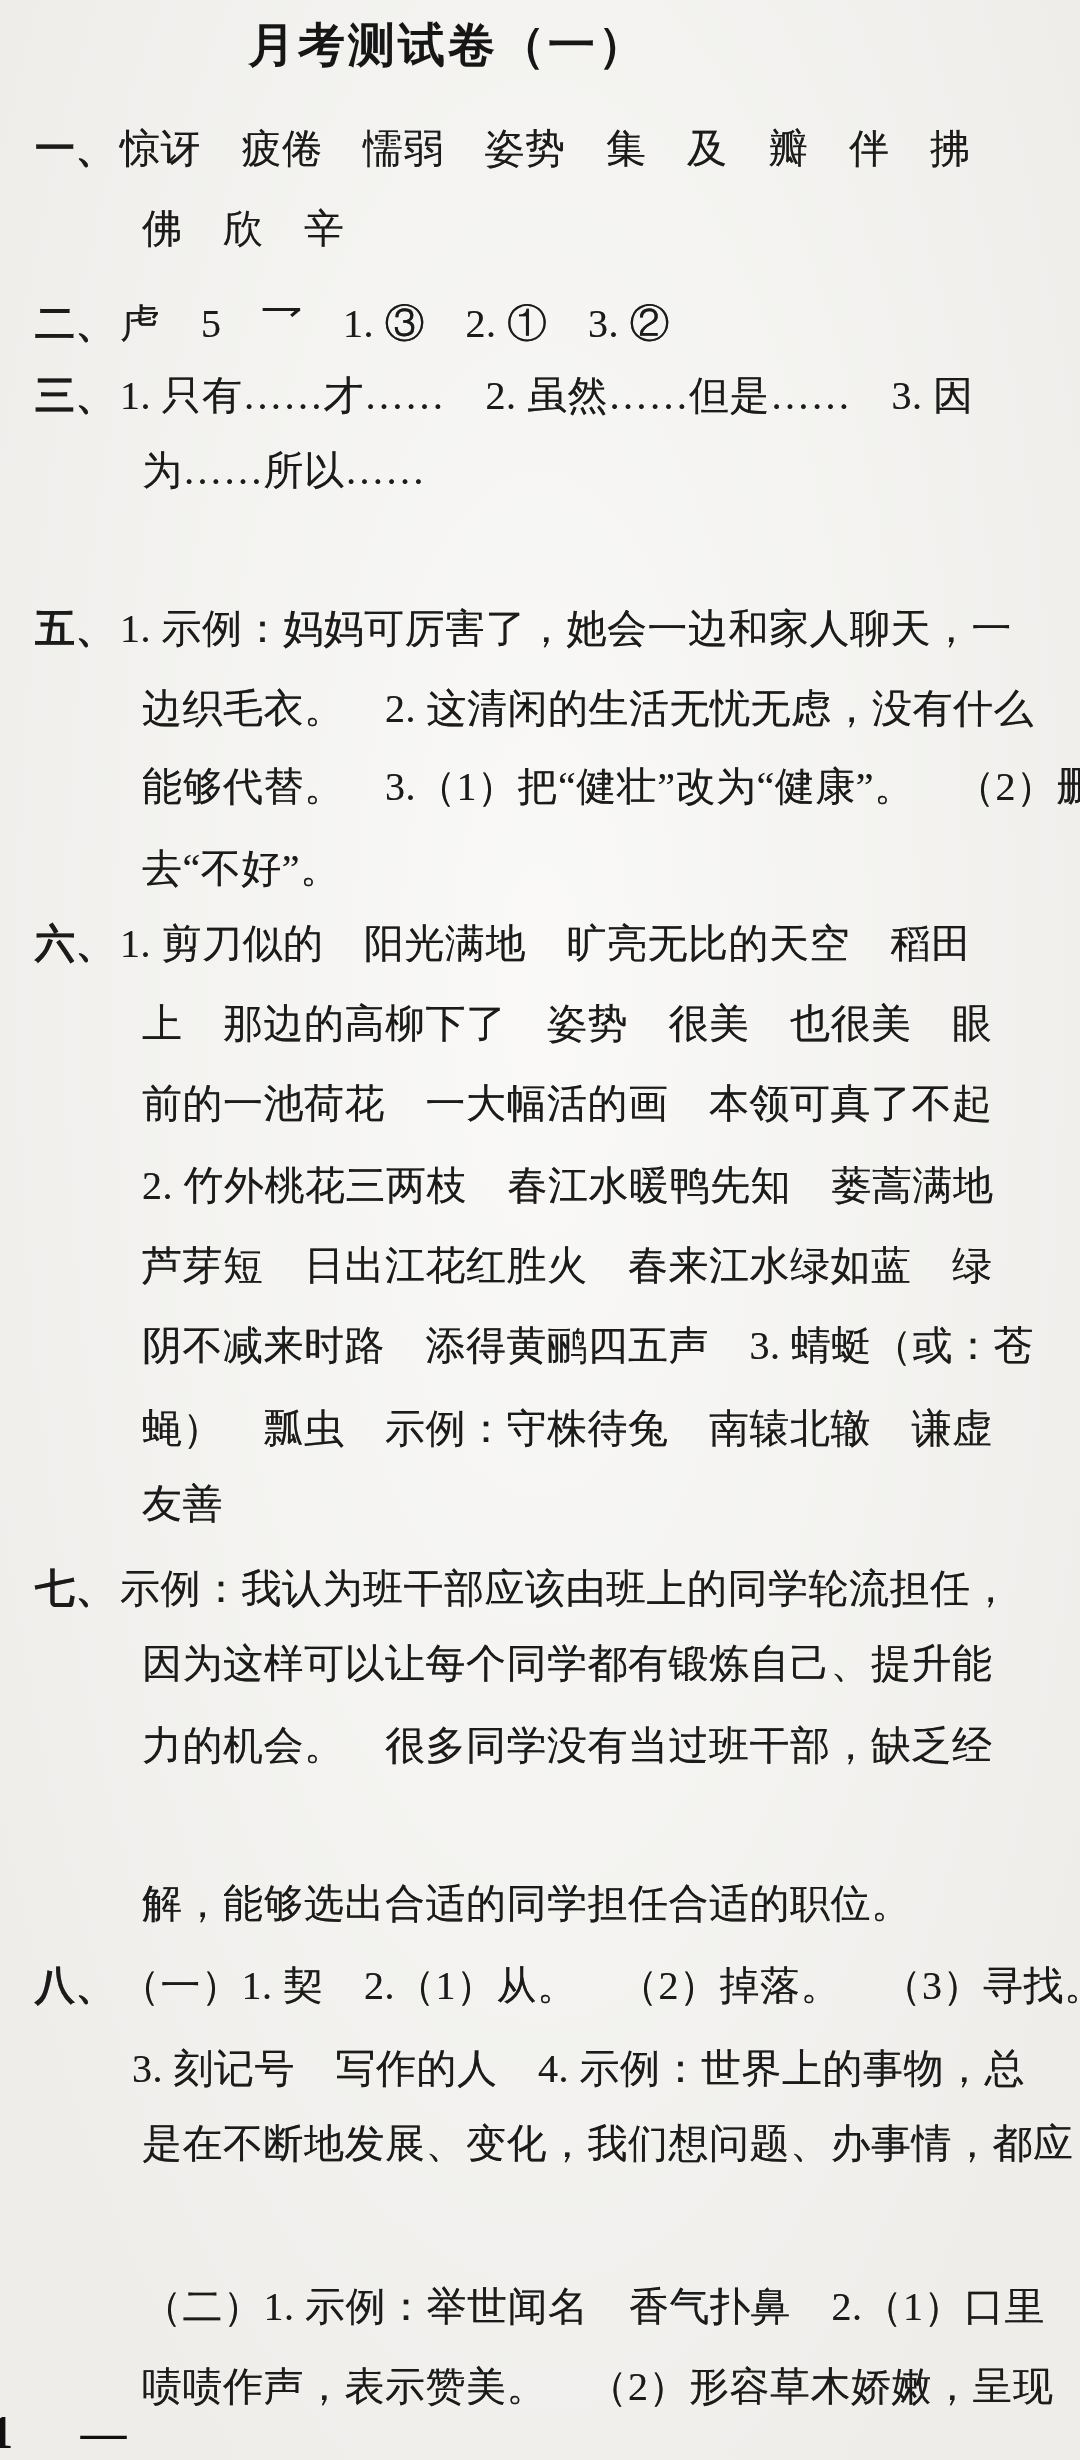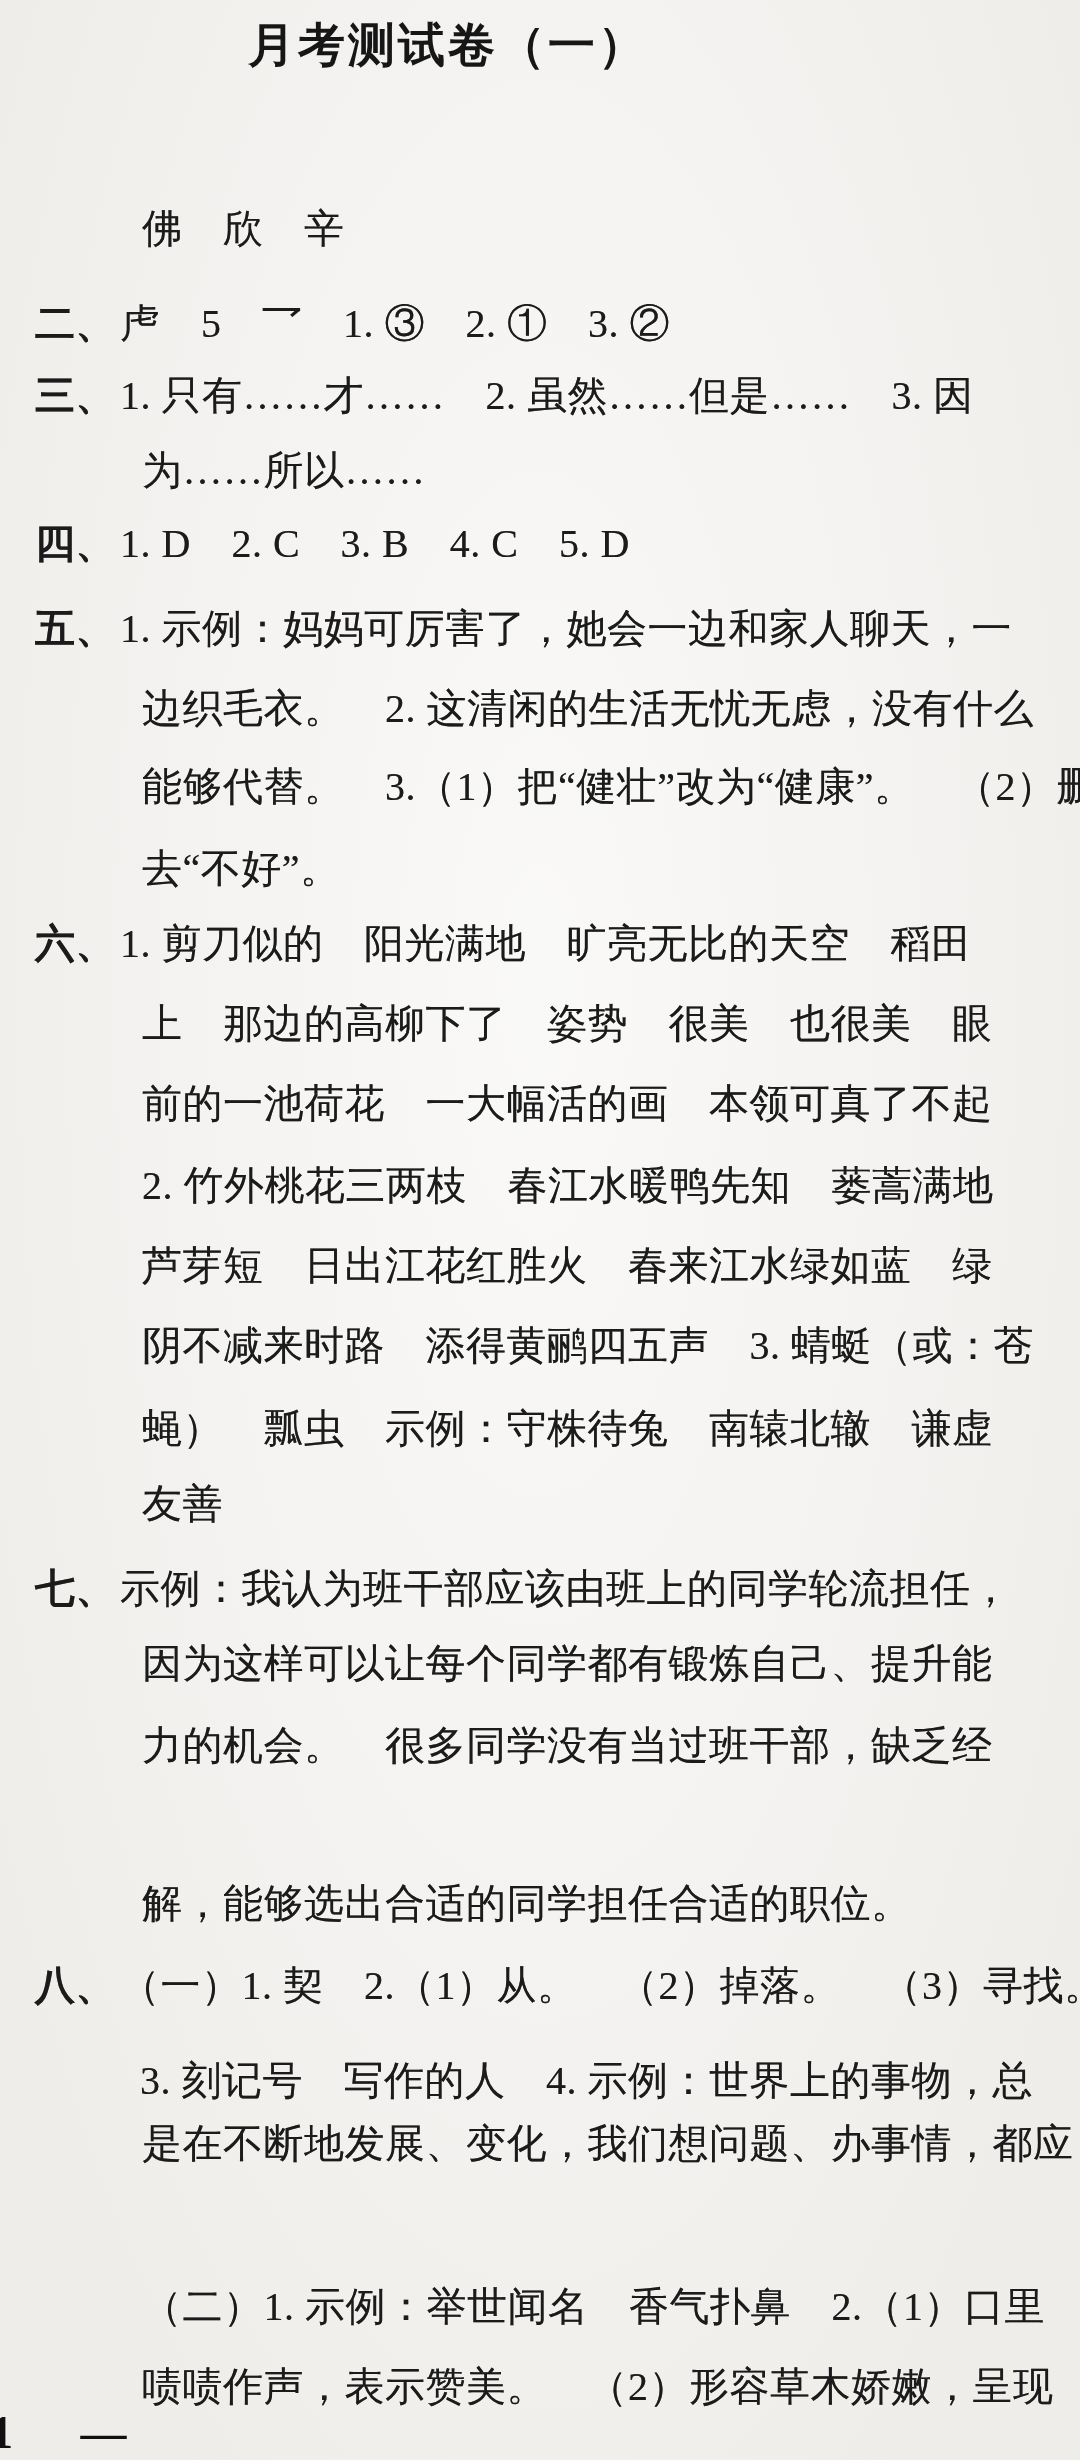--- a/index.html
+++ b/index.html
@@ -43,46 +43,46 @@
     line-height: 1.2;
     letter-spacing: 0.5px;
     white-space: nowrap;
     text-shadow: 0 0 0.5px rgba(20,20,20,0.55);
   }
   .line .marker {
     font-weight: bold;
     padding-right: 4px;
   }
   .line.hang  { left: 106px; width: 941px; margin-left: 36px; }
-  .line.hang2 { left: 140px; width: 907px; margin-top: 12px; }
+  .line.hang2 { left: 132px; width: 907px; }
   .footer-pagenum {
     position: absolute;
     top: 2406px;
     left: -10px;           
     font-size: 46px;
     font-weight: bold;
     letter-spacing: 28px;
     color: #101010;
   }
 </style>
 </head>
 <body style="color: rgb(27, 27, 27);">
 
 <div class="page">
 
   <div class="title">月考测试卷（一）</div>
 
+  <div class="line sec" style="top:125px"><span class="marker">一、</span><span class="txt">惊讶　疲倦　懦弱　姿势　集　及　瓣　伴　拂</span></div>
   <div class="line hang" style="top:205px"><span class="txt">佛　欣　辛</span></div>
 
   <div class="line sec" style="top:300px"><span class="marker">二、</span><span class="txt">虍　5　乛　1. ③　2. ①　3. ②</span></div>
 
   <div class="line sec" style="top:372px"><span class="marker">三、</span><span class="txt">1. 只有……才……　2. 虽然……但是……　3. 因</span></div>
   <div class="line hang" style="top:447px"><span class="txt">为……所以……</span></div>
 
-  <div class="line sec" style="top:520px"><span class="marker">四、</span><span class="txt">1. D　2. C　3. B　4. C　5. D</span></div>
 
   <div class="line sec" style="top:605px"><span class="marker">五、</span><span class="txt">1. 示例：妈妈可厉害了，她会一边和家人聊天，一</span></div>
   <div class="line hang" style="top:685px"><span class="txt">边织毛衣。　2. 这清闲的生活无忧无虑，没有什么</span></div>
   <div class="line hang" style="top:763px"><span class="txt">能够代替。　3.（1）把“健壮”改为“健康”。　（2）删</span></div>
   <div class="line hang" style="top:845px"><span class="txt">去“不好”。</span></div>
 
   <div class="line sec" style="top:920px"><span class="marker">六、</span><span class="txt">1. 剪刀似的　阳光满地　旷亮无比的天空　稻田</span></div>
   <div class="line hang" style="top:1000px"><span class="txt">上　那边的高柳下了　姿势　很美　也很美　眼</span></div>
   <div class="line hang" style="top:1080px"><span class="txt">前的一池荷花　一大幅活的画　本领可真了不起</span></div>
   <div class="line hang" style="top:1162px"><span class="txt">2. 竹外桃花三两枝　春江水暖鸭先知　蒌蒿满地</span></div>

